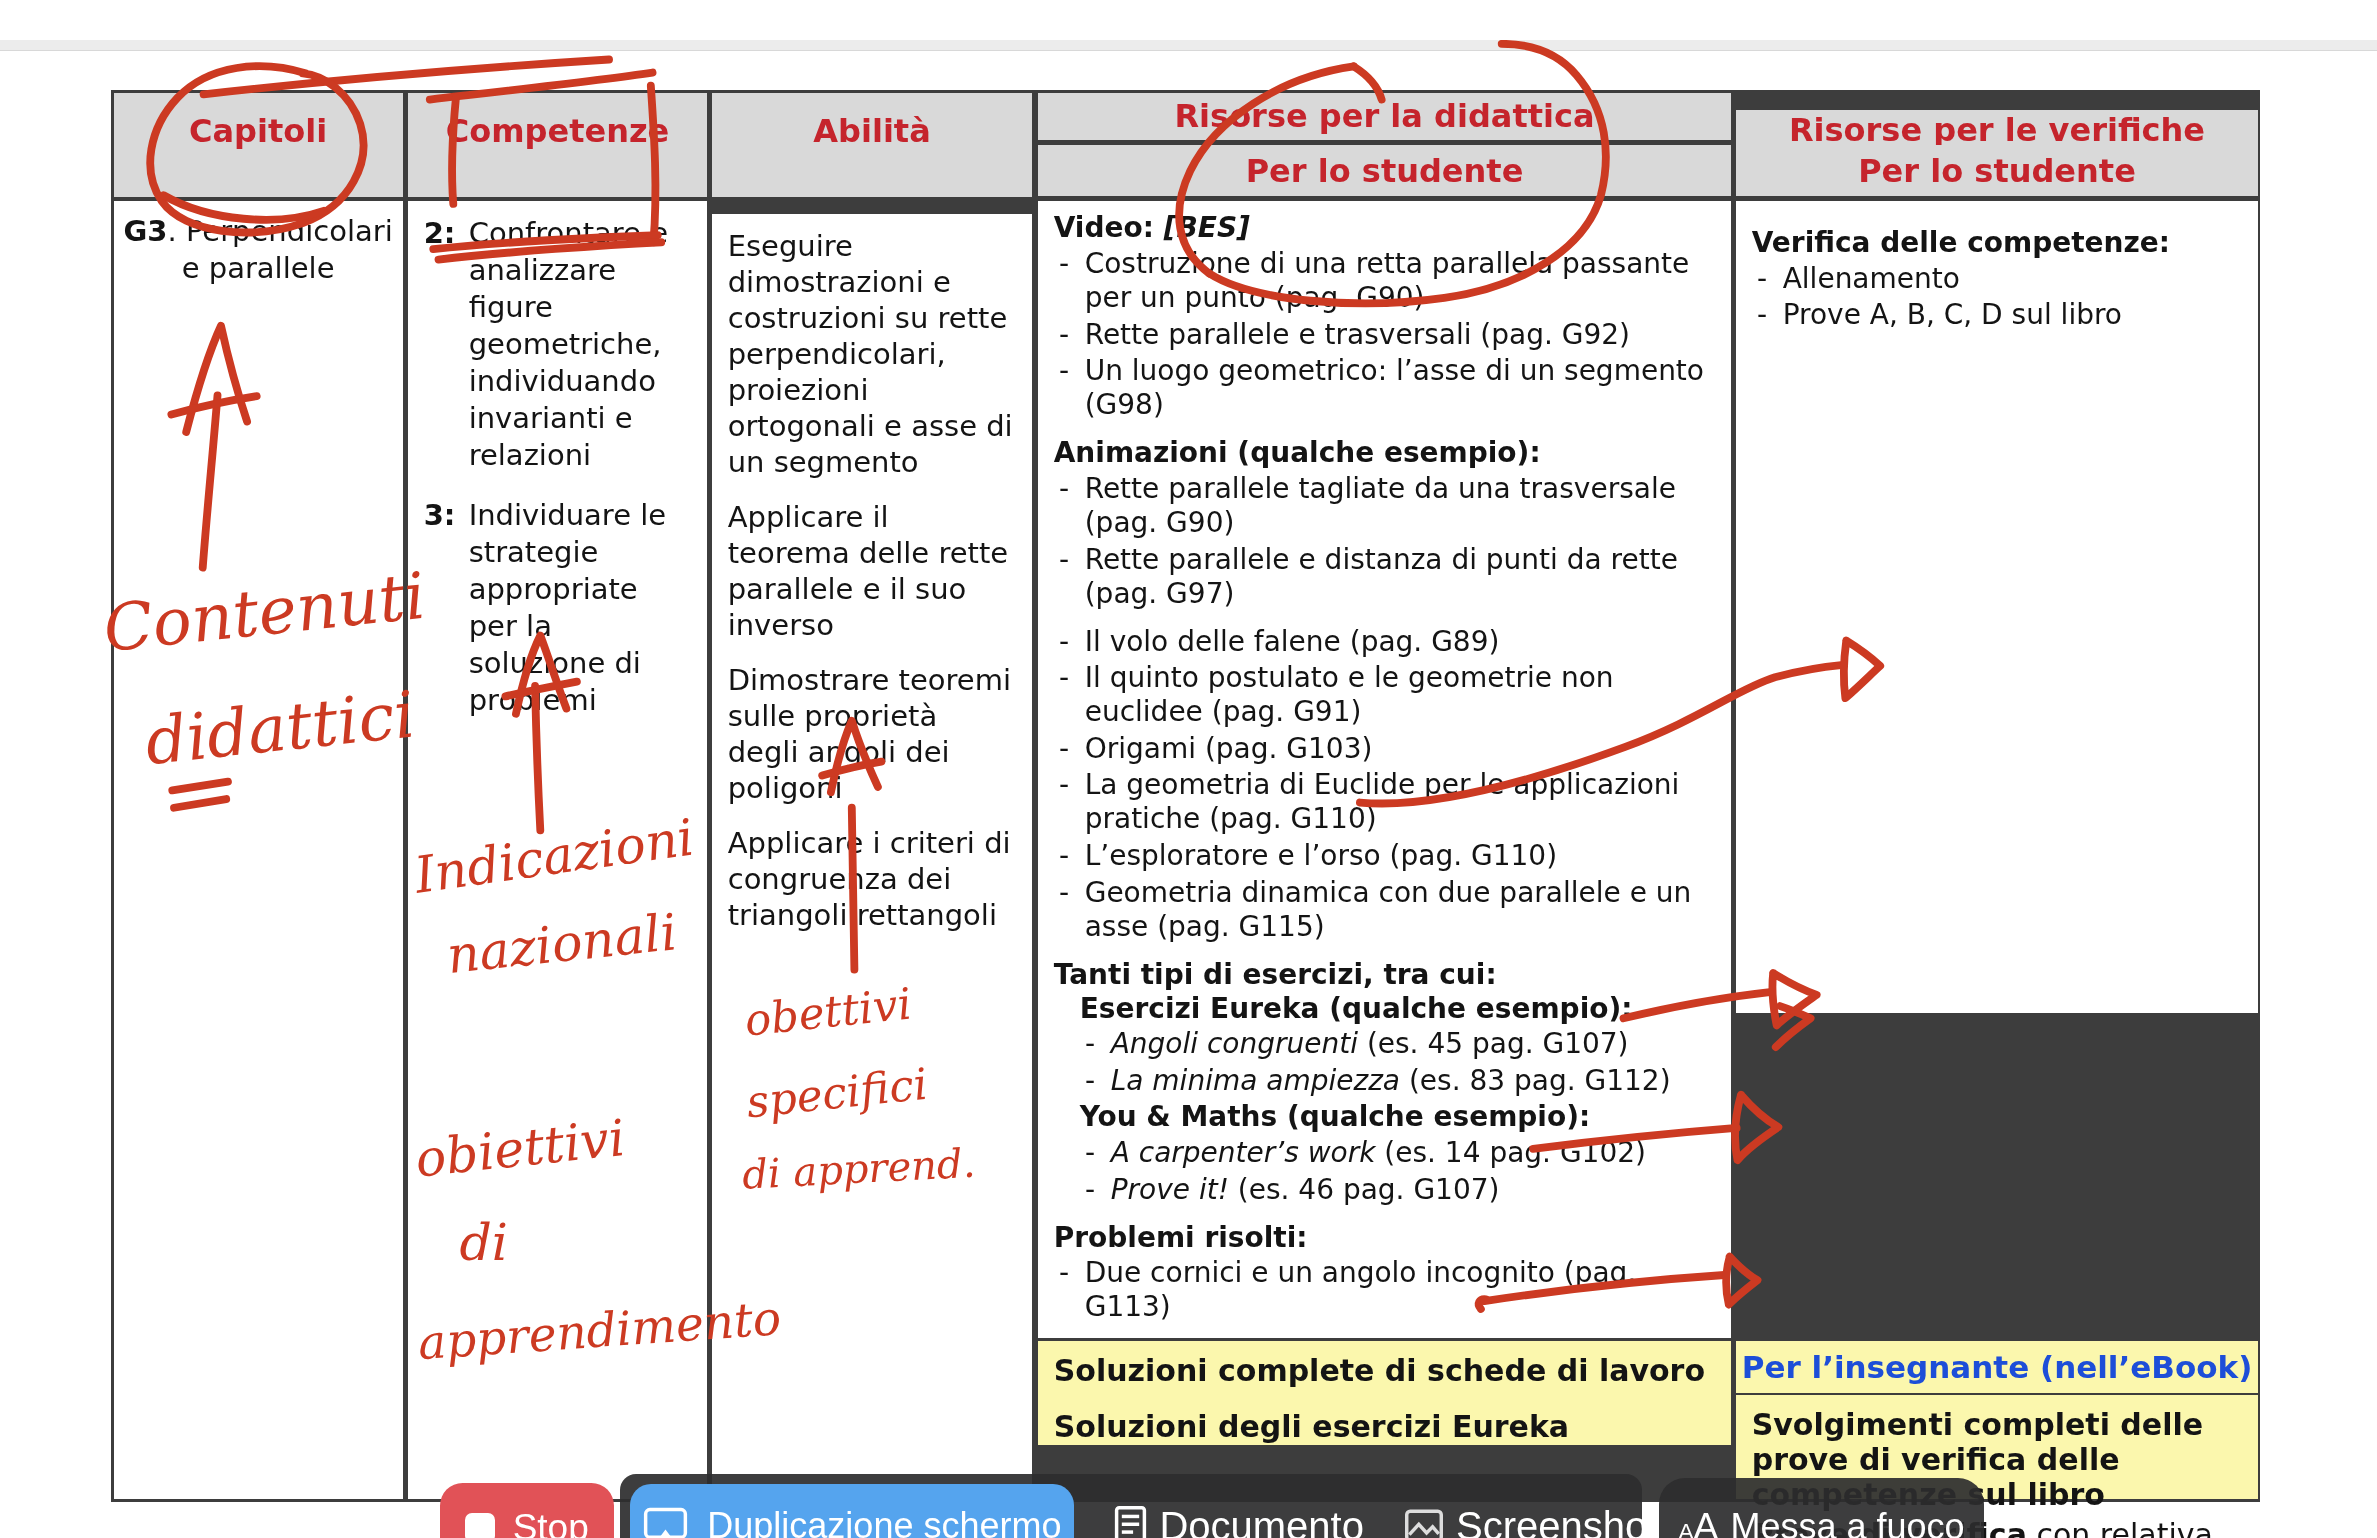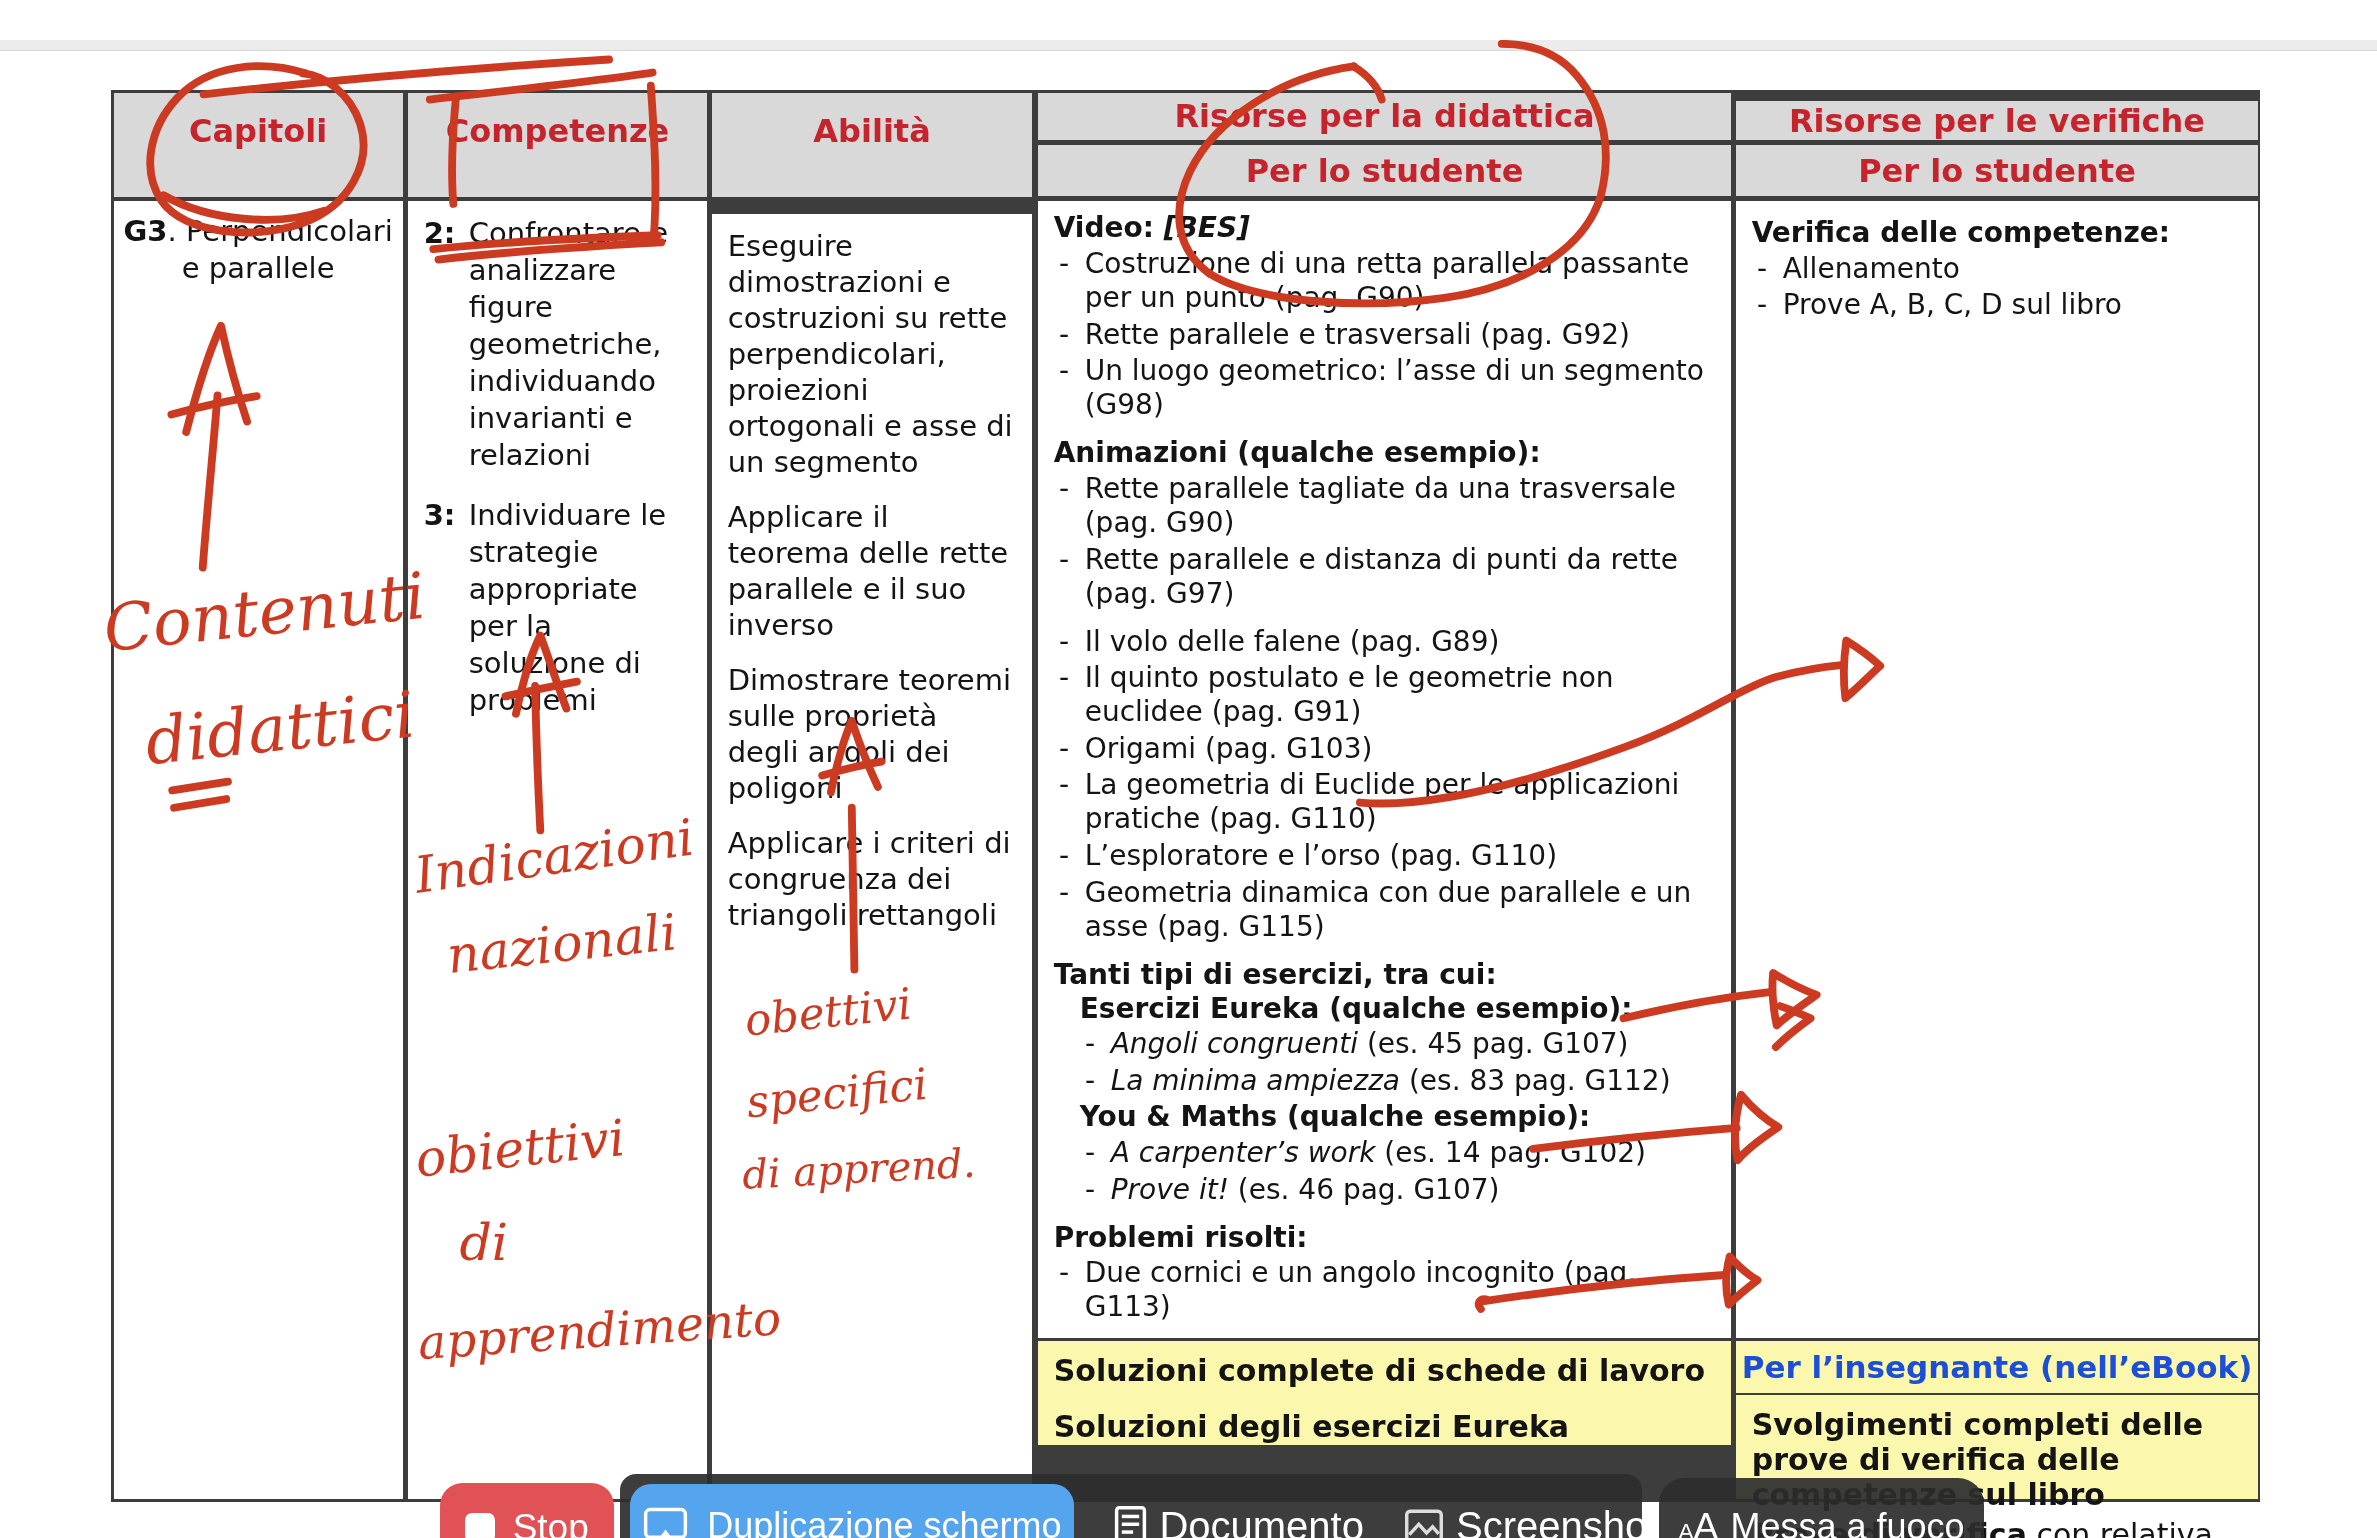--- a/index.html
+++ b/index.html
@@ -70,21 +70,21 @@
     </div>
     <div class="cell head" style="left:297px;top:2.6px;width:299px;height:104px;align-items:flex-start;padding-top:19px;">
       <span>Competenze</span>
     </div>
     <div class="cell head" style="left:601px;top:2.6px;width:320px;height:104px;align-items:flex-start;padding-top:19px;">
       <span>Abilità</span>
     </div>
     <div class="cell head" style="left:927px;top:2.6px;width:693px;height:47px;">
       <span>Risorse per la didattica</span>
     </div>
-    <div class="cell head" style="left:1625px;top:11px;width:522px;height:39px;">
+    <div class="cell head" style="left:1625px;top:20px;width:522px;height:39px;">
       <span>Risorse per le verifiche</span>
     </div>
     <div class="cell head" style="left:927px;top:55px;width:693px;height:51px;">
       <span>Per lo studente</span>
     </div>
     <div class="cell head" style="left:1625px;top:55px;width:522px;height:51px;">
       <span>Per lo studente</span>
     </div>
 
     <div class="cell cap-cell" style="left:2.6px;top:111px;width:289px;height:1298px;">
@@ -169,21 +169,21 @@
         <div class="sec-h">
           <span>Audiolibro:</span>
           <span class="bes">[BES]</span>
         </div>
         <ul class="dash">
           <li>Tutta la teoria da ascoltare</li>
         </ul>
       </div>
     </div>
 
-    <div class="cell body-pad" style="left:1625px;top:111px;width:522px;height:1137px;padding-top:15px;">
+    <div class="cell body-pad" style="left:1625px;top:111px;width:522px;height:812px;padding-top:25px;">
       <div class="sec">
         <div class="sec-h">Verifica delle competenze:</div>
         <ul class="dash">
           <li>Allenamento</li>
           <li>Prove A, B, C, D sul libro</li>
         </ul>
       </div>
     </div>
 
     <div class="cell yhead" style="left:927px;top:1251px;width:693px;height:52px;">

